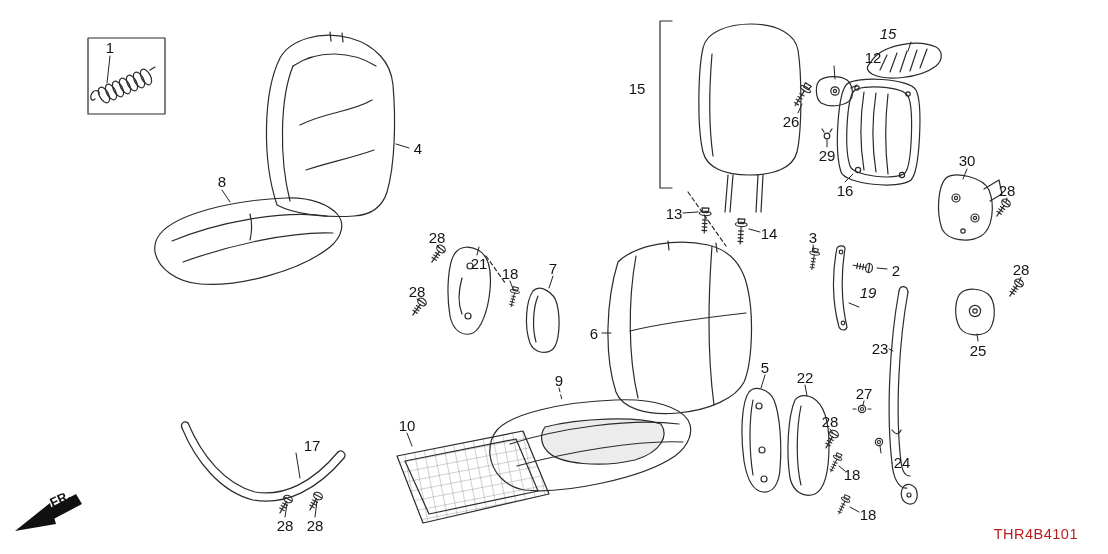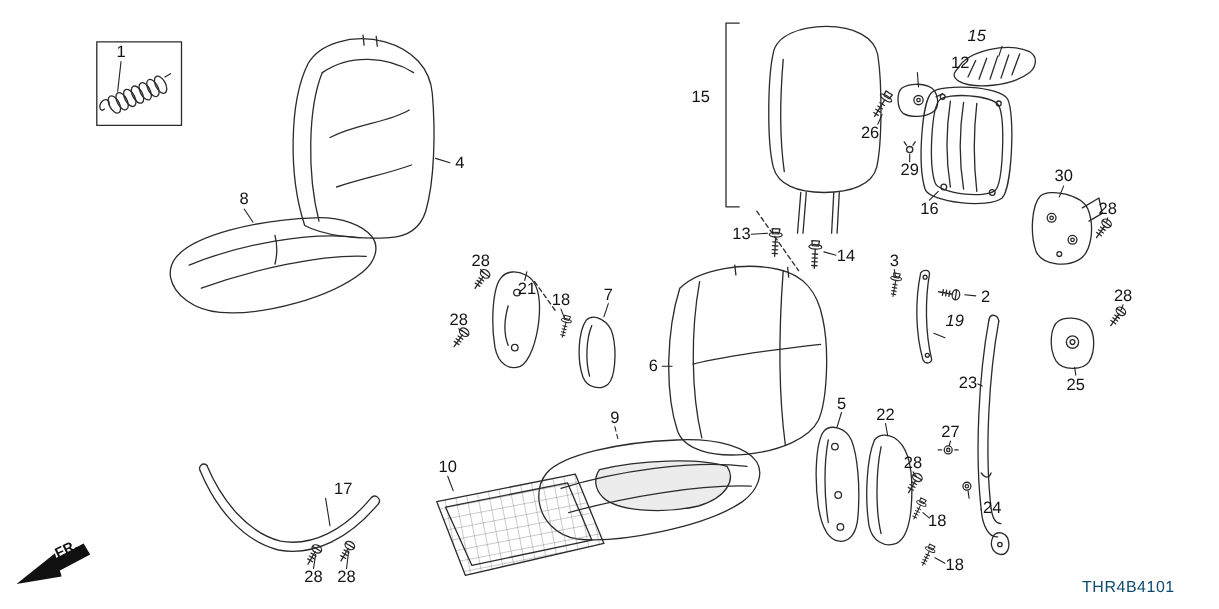--- a/index.html
+++ b/index.html
@@ -20,22 +20,22 @@
     fill:#111;stroke:none;font-family:"Liberation Sans",sans-serif;
     font-weight:bold;font-size:13px;text-anchor:middle;
   }
   #leaders line{stroke:#222;stroke-width:1;}
   #callout-layer{position:absolute;inset:0;}
   .callout{
     position:absolute;transform:translate(-50%,-50%);
     font-size:15px;color:#141414;white-space:nowrap;
   }
   .code{
-    position:absolute;right:40px;bottom:12px;
-    font-size:14.5px;color:#0c4a6e;letter-spacing:0.5px;
+    position:absolute;right:30px;bottom:12px;
+    font-size:14.5px;color:#b91c1c;letter-spacing:0.5px;
   }
 </style>
 </head>
 <body>
 
 <div class="stage">
 
   <svg class="art" width="1108" height="554" viewBox="0 0 1108 554">
     <defs>
       <g id="screw">

